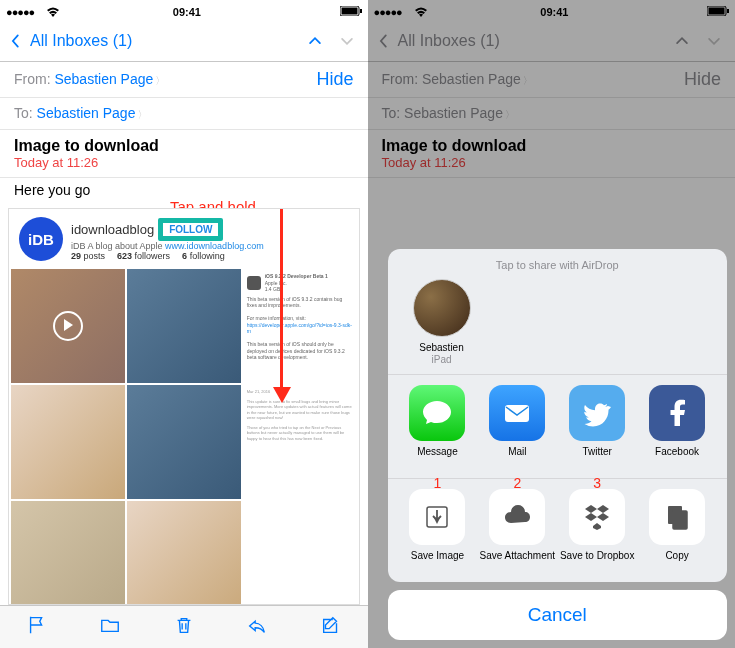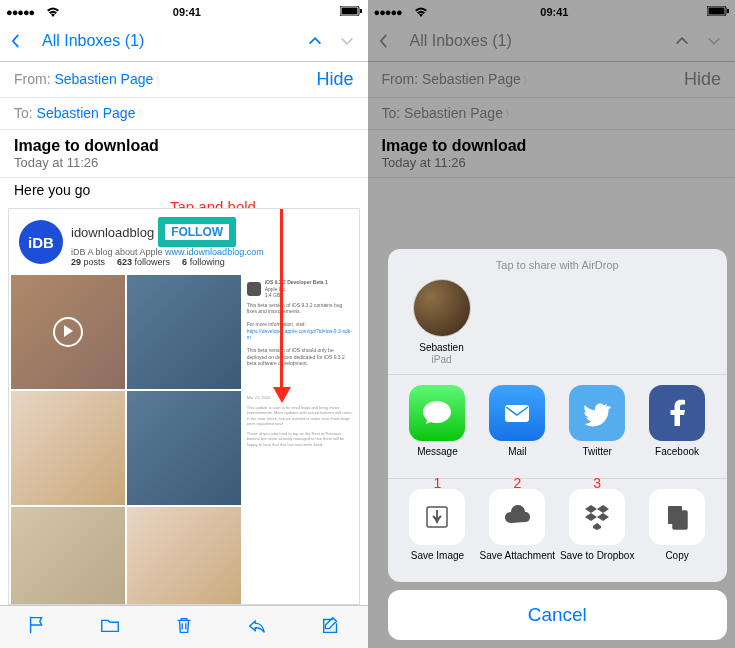--- a/index.html
+++ b/index.html
@@ -3,44 +3,44 @@
 <meta charset="utf-8">
 <style>
 html,body{margin:0;padding:0;font-family:-apple-system,Helvetica Neue,Arial,sans-serif;background:#fff}
 .container{display:flex;width:735px;height:648px}
 .phone{width:367.5px;height:648px;position:relative;overflow:hidden;background:#fff;display:flex;flex-direction:column}
 
 .status{height:18px;font-size:11px;display:flex;align-items:center;justify-content:space-between;padding:3px 6px 0 6px;font-weight:600}
 .status .dots{letter-spacing:-1px}
 
 .nav{height:40px;display:flex;align-items:center;justify-content:space-between;padding:0 8px;color:#007aff;font-size:16px;border-bottom:1px solid #c7c7c7}
-.nav .back{display:flex;align-items:center;gap:20px}
+.nav .back{display:flex;align-items:center;gap:8px}
 .nav .arrows{display:flex;gap:18px;padding-right:6px}
 .chev{width:14px;height:14px}
 .disabled{color:#c7c7c7!important}
 .grey .nav,.grey .status{color:#8e8e93}
 
 .row{padding:7px 14px;font-size:14px}
 .hr{border-bottom:1px solid #e5e5e5}
 .from-row{display:flex;justify-content:space-between;align-items:center}
 .lbl{color:#8e8e93}
 .link{color:#007aff}
 .hide{color:#007aff;font-size:18px}
 .grey .link,.grey .hide{color:#8e8e93}
 .tiny-chev{color:#c7c7c7;font-size:10px;margin-left:2px}
 .subj{font-weight:700;font-size:16px;color:#000}
-.date{color:#737373;font-size:13px}
+.date{color:#ef4444;font-size:13px}
 .body-txt{font-size:14px;color:#000;padding:4px 14px}
 .ann{position:absolute;color:#ff2a1a;font-size:15px;font-weight:500}
 
 .mock-img{margin:6px 8px 0 8px;border:1px solid #ddd;flex:1;overflow:hidden;position:relative;background:#fff}
 .mock-header{display:flex;align-items:center;gap:8px;padding:8px 10px}
 .idb-logo{width:44px;height:44px;border-radius:50%;background:#1d4ed8;color:#fff;font-weight:700;font-size:15px;display:flex;align-items:center;justify-content:center}
 .mock-title{font-size:13px;color:#333;display:flex;align-items:center;gap:4px}
-.follow{border:7px solid #14b8a6;color:#1e88e5;font-size:12px;padding:1px 6px;border-radius:2px;font-weight:600}
+.follow{border:5px solid #14b8a6;color:#1e88e5;font-size:10px;padding:1px 6px;border-radius:2px;font-weight:600}
 .mock-sub{font-size:9px;color:#666}
 .mock-sub .bl{color:#1e88e5}
 .mock-stats{font-size:9px;color:#333;display:flex;gap:12px;}
 .mock-stats b{font-weight:700}
 .mock-grid{display:grid;grid-template-columns:1fr 1fr 1fr;gap:2px;padding:0 2px}
 .mock-cell{aspect-ratio:1/1;background:linear-gradient(135deg,#b08968,#8d6e63);position:relative}
 .mock-cell.blue{background:linear-gradient(135deg,#5b7c99,#3a5a78)}
 .mock-cell.light{background:linear-gradient(135deg,#e8d5c4,#c9a87a)}
 .mock-cell.box{background:linear-gradient(135deg,#d4c5a9,#b8a888)}
 .mock-cell.txt{background:#fff;padding:4px;font-size:5px;line-height:1.3;color:#666}

